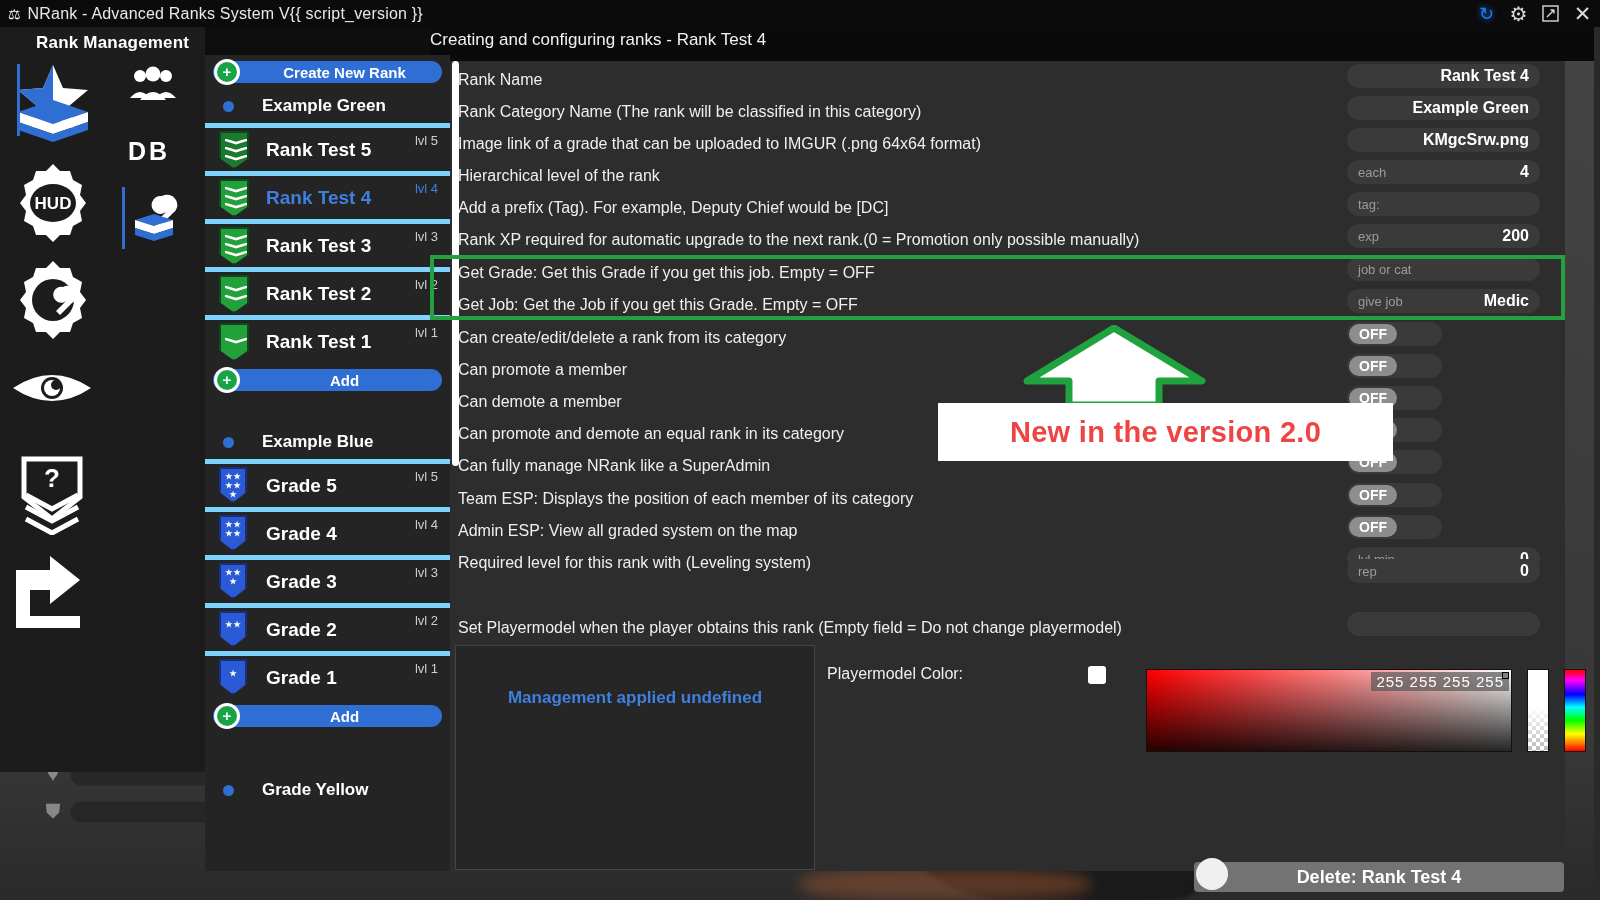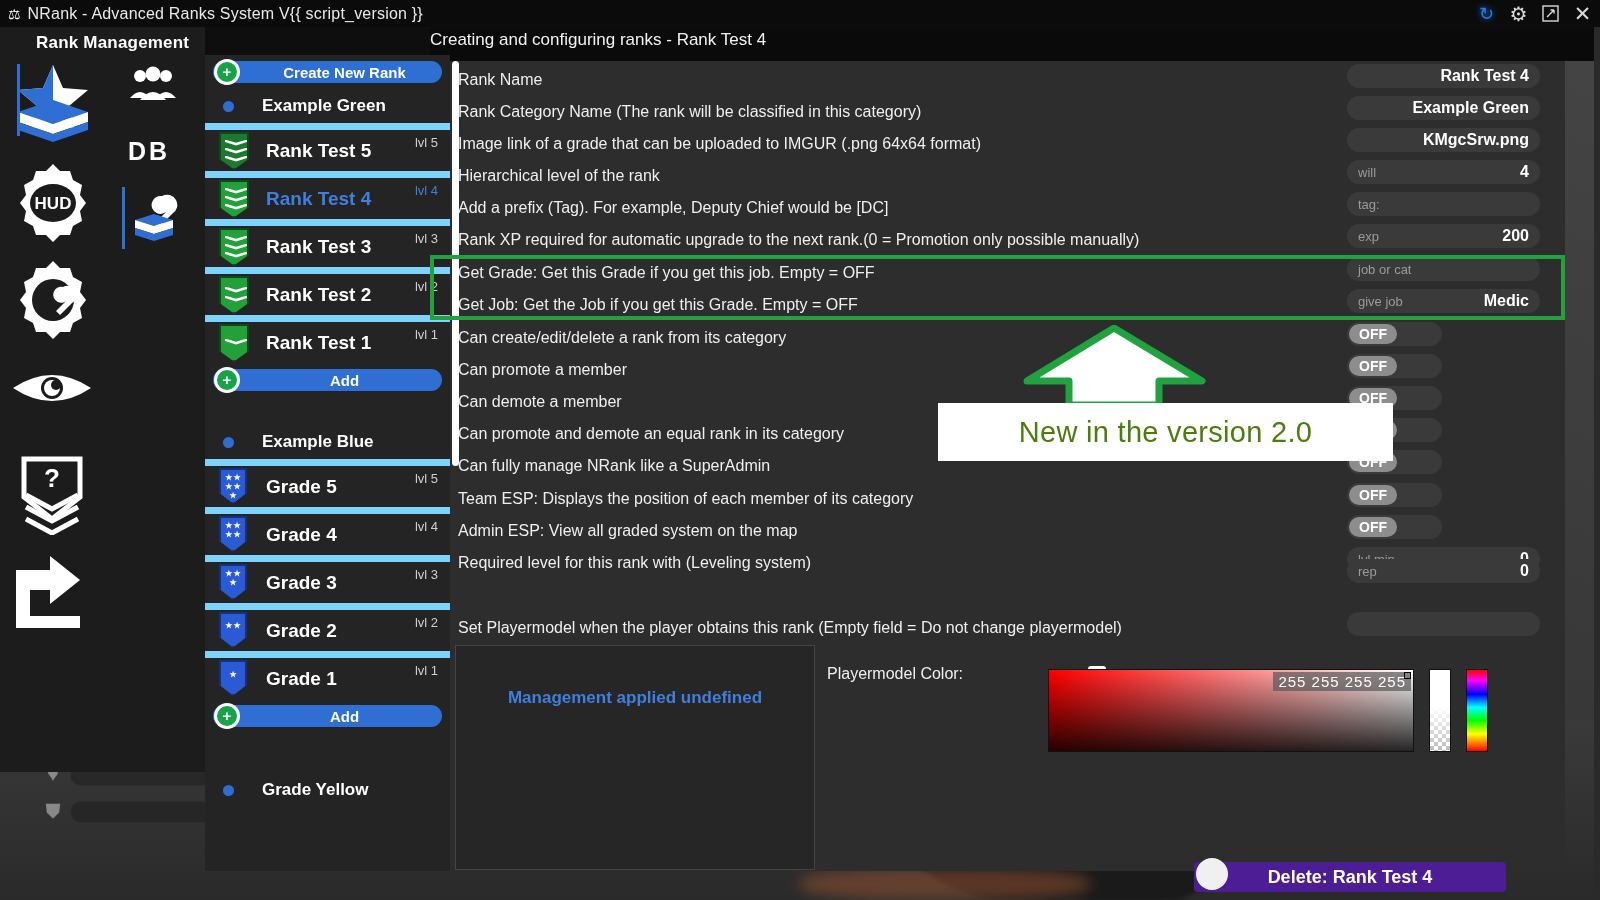--- a/index.html
+++ b/index.html
@@ -106,21 +106,21 @@
     border-radius:50%; background:#fff; display:flex; align-items:center;
     justify-content:center; }
   .list-btn .plus span { width:20px; height:20px; border-radius:50%; background:#19a347;
     color:#fff; font-size:15px; line-height:19px; text-align:center; font-weight:bold; }
   .list-btn .lbl { flex:1; text-align:center; font-size:15px; color:#fff;
     font-weight:bold; padding-left:6px;margin-left:28px; }
   .cat-row { display:flex; align-items:center; height:34px; padding-left:18px; }
   .cat-dot { width:11px; height:11px; border-radius:50%; background:#2f6fd4; }
   .cat-name { margin-left:28px; font-size:17px; font-weight:bold; color:#fff; }
   .rank-row { position:relative; height:48px; display:flex; align-items:center;
-    padding-left:14px; cursor:pointer; border-top:7px solid #7dd3fc; }
+    padding-left:14px; cursor:pointer; border-top:5px solid #7dd3fc; }
   .rank-row .badge { width:30px; height:38px; flex:0 0 30px; position:relative; }
   .rank-row .rname { margin-left:17px; font-size:19px; font-weight:bold; color:#fff; }
   .rank-row.active .rname { color:#3f7fe0; }
   .rank-row .rlvl { position:absolute; right:12px; top:5px; font-size:13px; color:#cfcfcf; }
   .rank-row.active .rlvl { color:#3f7fe0; }
   .spacer-gap { height:28px; }
 
   
   .chev-badge { width:30px; height:38px; position:relative;
     background:#1c7a2e; clip-path: polygon(0 0,100% 0,100% 72%,50% 100%,0 72%);
@@ -154,32 +154,32 @@
     border-radius:10px; background:#8d8d8d; color:#fff; font-size:14px; font-weight:bold;
     text-align:center; line-height:20px; }
   .rank-img-badge { position:absolute; left:1318px; top:126px; }
 
   
   #green-box { position:absolute; left:430px; top:255px; width:1135px; height:65px;
     border:4px solid #25a03f; z-index:31; pointer-events:none; }
   #callout-arrow { position:absolute; left:1022px; top:325px; width:185px; height:82px; z-index:33; }
   #callout-box { position:absolute; left:938px; top:403px; width:455px; height:58px;
     background:#fff; display:flex; align-items:center; justify-content:center; z-index:33; }
-  #callout-box span { font-size:29px; font-weight:normal; color:#4d7c0f; letter-spacing:.3px; }
+  #callout-box span { font-size:29px; font-weight:bold; color:#ef4444; letter-spacing:.3px; }
 
   
   #pm-preview { position:absolute; left:455px; top:645px; width:360px; height:225px;
     background:#262626; border:1px solid #444; z-index:24; }
   #pm-preview-text { position:absolute; left:0; right:0; top:42px; text-align:center;
     font-size:17px; font-weight:bold; color:#3f7fe0; }
   #pm-color-label { position:absolute; left:827px; top:665px; font-size:16px;
     color:#efefef; z-index:24; }
   #pm-swatch { position:absolute; left:1088px; top:666px; width:18px; height:18px;
     background:#fff; border-radius:3px; z-index:24; cursor:pointer; }
-  #picker { position:absolute; left:1048px; top:669px; width:440px; height:83px;
+  #picker { position:absolute; left:1146px; top:669px; width:440px; height:83px;
     z-index:24; display:flex; gap:15px; }
   #picker-sv { position:relative; flex:1; border:1px solid #111;
     background:
       linear-gradient(to bottom, rgba(0,0,0,0) 0%, rgba(0,0,0,.85) 100%),
       linear-gradient(to right, #ff0000 0%, #ffffff 100%); cursor:crosshair; }
   #picker-sv .rgba { position:absolute; right:2px; top:2px; background:rgba(90,90,90,.72);
     color:#fff; font-size:15px; padding:1px 5px; letter-spacing:1px; }
   #picker-sv .cursor { position:absolute; right:2px; top:2px; width:7px; height:7px;
     border:1px solid #000; }
   #picker-alpha { width:22px; border:1px solid #111;
@@ -187,22 +187,22 @@
       linear-gradient(to bottom,#fff 0%,#fff 45%, rgba(255,255,255,0) 100%),
       linear-gradient(45deg,#bbb 25%,transparent 25%,transparent 75%,#bbb 75%),
       linear-gradient(45deg,#bbb 25%,#fff 25%,#fff 75%,#bbb 75%);
     background-size:100% 100%, 8px 8px, 8px 8px;
     background-position:0 0, 0 0, 4px 4px; cursor:pointer; }
   #picker-hue { width:22px; border:1px solid #111; cursor:pointer;
     background: linear-gradient(to bottom,#ff0000 0%,#ff00ff 13%,#0000ff 30%,
       #00ffff 46%,#00ff00 62%,#ffff00 79%,#ff8000 90%,#ff0000 100%); }
 
   
-  #delete-btn { position:absolute; left:1194px; top:862px; width:312px; height:30px;
-    background:#4c1d95; border-radius:4px; display:flex; align-items:center;
+  #delete-btn { position:absolute; left:1194px; top:862px; width:370px; height:30px;
+    background:#737373; border-radius:4px; display:flex; align-items:center;
     z-index:34; cursor:pointer; }
   #delete-btn .circle { position:absolute; left:2px; top:-4px; width:32px; height:32px;
     border-radius:50%; background:#f0f0f0; }
   #delete-btn .dlabel { flex:1; text-align:center; font-size:18px; font-weight:bold;
     color:#fff; }
 
   
   #right-rail { position:absolute; right:0; top:27px; width:6px; height:873px;
     background:#2a2a2a; z-index:19; }
 </style>
@@ -570,21 +570,21 @@
   <div class="fld plain" style="left:897px;top:3px;width:193px;">
     <span class="val">Rank Test 4</span>
     </div>
   <div class="fld plain" style="left:897px;top:35px;width:193px;">
     <span class="val">Example Green</span>
     </div>
   <div class="fld plain" style="left:897px;top:67px;width:193px;">
     <span class="val">KMgcSrw.png</span>
     </div>
   <div class="fld" style="left:897px;top:99px;width:193px;">
-    <span class="ph">will</span>
+    <span class="ph">each</span>
     <span class="val">4</span>
     </div>
   <div class="fld" style="left:897px;top:131px;width:193px;">
     <span class="ph">tag:</span>
     <span class="val"></span>
     </div>
   <div class="fld" style="left:897px;top:163px;width:193px;">
     <span class="ph">exp</span>
     <span class="val">200</span>
     </div>

